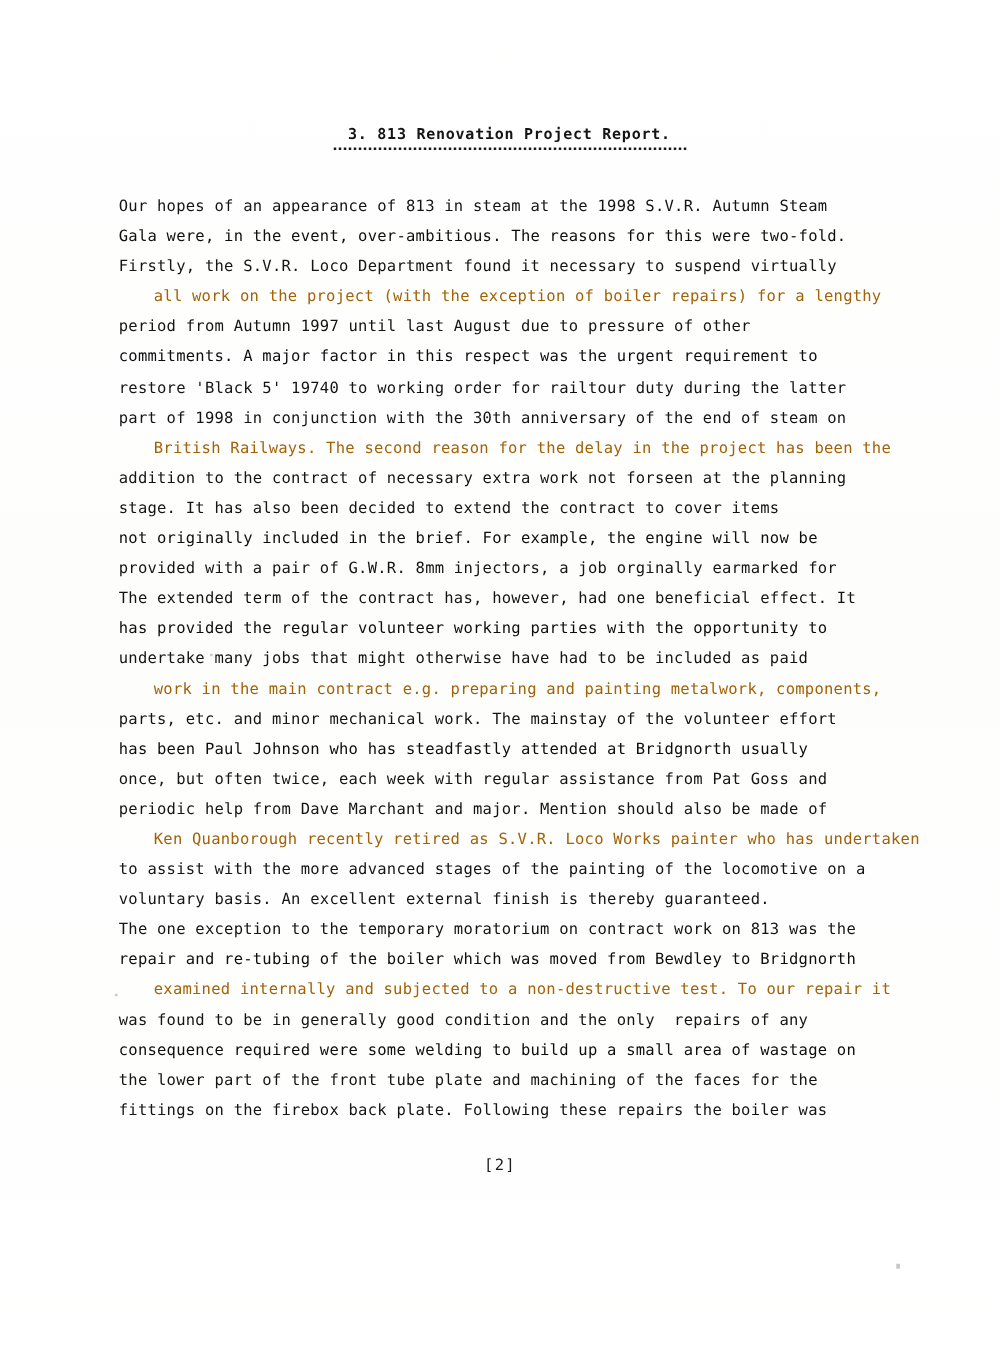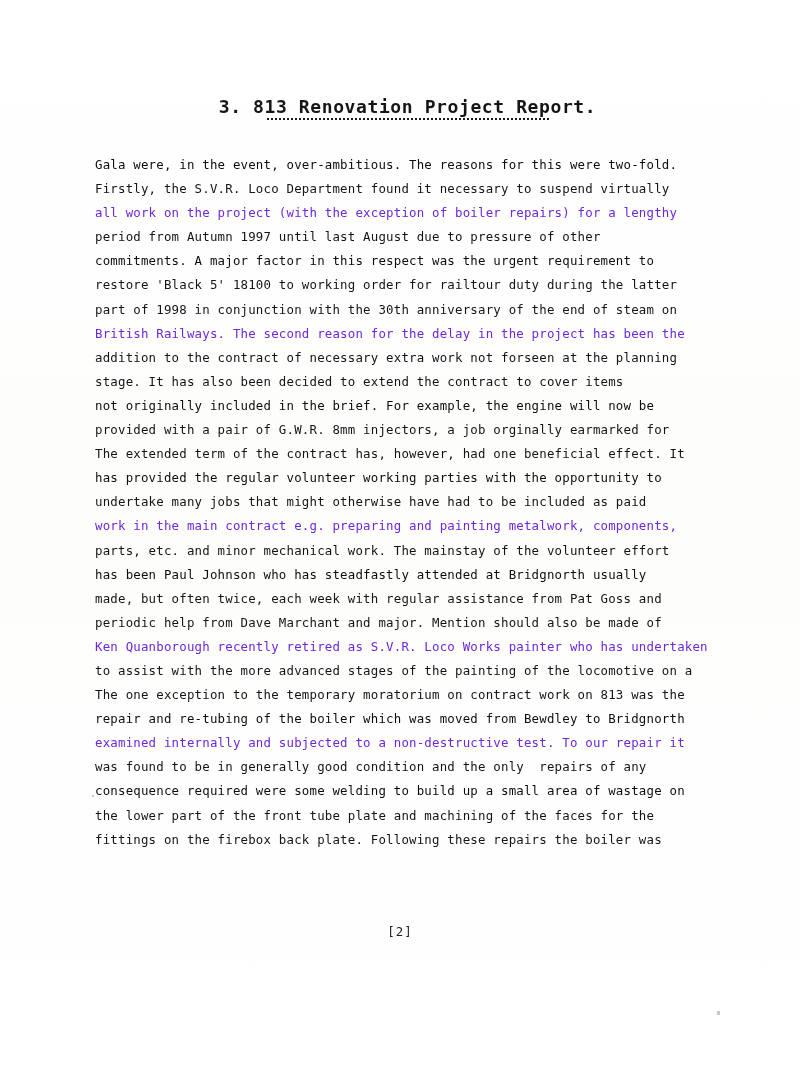--- a/index.html
+++ b/index.html
@@ -31,21 +31,21 @@
   }
 
   .doc-body {
     position: absolute;
     left: 95px;
     top: 98px;
     width: 650px;
   }
 
   .doc-title {
-    font-size: 18px;
+    font-size: 12px;
     font-weight: bold;
     letter-spacing: 0.6px;
     color: #151515;
     text-align: center;
     width: 625px;
     margin: 0 0 34px 0;
     padding-bottom: 3px;
     line-height: 18px;
     position: relative;
   }
@@ -69,21 +69,21 @@
     font-size: 12.4px;
     line-height: 24.1px;
     height: 24.1px;
     letter-spacing: 0.2px;
     color: #141414;
     white-space: pre;
     font-weight: 500;
   }
   
   .line.heavy { font-weight: normal; color: #0d0d0d; }
-  .line.light { color: #6d28d9; }
+  .line.light { color: #a16207; margin-left: 28px; }
 
   .page-number {
     position: absolute;
     left: 0;
     top: 924px;
     width: 800px;
     text-align: center;
     font-size: 12.4px;
     color: #1d1d1d;
     letter-spacing: 1px;
@@ -102,44 +102,46 @@
   <div class="scan-tint"></div>
 
   <div class="doc-body">
 
     <h1 class="doc-title">
       <span>3. 813 Renovation Project Report.</span>
       <span class="title-rule"></span>
     </h1>
 
     <div class="para" id="paragraph-1">
+        <span class="line ">Our hopes of an appearance of 813 in steam at the 1998 S.V.R. Autumn Steam</span>
         <span class="line heavy">Gala were, in the event, over-ambitious. The reasons for this were two-fold.</span>
         <span class="line ">Firstly, the S.V.R. Loco Department found it necessary to suspend virtually</span>
         <span class="line light">all work on the project (with the exception of boiler repairs) for a lengthy</span>
         <span class="line ">period from Autumn 1997 until last August due to pressure of other</span>
         <span class="line heavy">commitments. A major factor in this respect was the urgent requirement to</span>
-        <span class="line ">restore 'Black 5' 18100 to working order for railtour duty during the latter</span>
+        <span class="line ">restore 'Black 5' 19740 to working order for railtour duty during the latter</span>
         <span class="line ">part of 1998 in conjunction with the 30th anniversary of the end of steam on</span>
         <span class="line light">British Railways. The second reason for the delay in the project has been the</span>
         <span class="line ">addition to the contract of necessary extra work not forseen at the planning</span>
         <span class="line ">stage. It has also been decided to extend the contract to cover items</span>
         <span class="line heavy">not originally included in the brief. For example, the engine will now be</span>
         <span class="line ">provided with a pair of G.W.R. 8mm injectors, a job orginally earmarked for</span>
       </div>
     <div class="para" id="paragraph-2">
         <span class="line ">The extended term of the contract has, however, had one beneficial effect. It</span>
         <span class="line heavy">has provided the regular volunteer working parties with the opportunity to</span>
         <span class="line ">undertake many jobs that might otherwise have had to be included as paid</span>
         <span class="line light">work in the main contract e.g. preparing and painting metalwork, components,</span>
         <span class="line ">parts, etc. and minor mechanical work. The mainstay of the volunteer effort</span>
         <span class="line heavy">has been Paul Johnson who has steadfastly attended at Bridgnorth usually</span>
-        <span class="line ">made, but often twice, each week with regular assistance from Pat Goss and</span>
+        <span class="line ">once, but often twice, each week with regular assistance from Pat Goss and</span>
         <span class="line ">periodic help from Dave Marchant and major. Mention should also be made of</span>
         <span class="line light">Ken Quanborough recently retired as S.V.R. Loco Works painter who has undertaken</span>
         <span class="line ">to assist with the more advanced stages of the painting of the locomotive on a</span>
+        <span class="line ">voluntary basis. An excellent external finish is thereby guaranteed.</span>
       </div>
     <div class="para" id="paragraph-3">
         <span class="line ">The one exception to the temporary moratorium on contract work on 813 was the</span>
         <span class="line heavy">repair and re-tubing of the boiler which was moved from Bewdley to Bridgnorth</span>
         <span class="line light">examined internally and subjected to a non-destructive test. To our repair it</span>
         <span class="line ">was found to be in generally good condition and the only  repairs of any</span>
         <span class="line heavy">consequence required were some welding to build up a small area of wastage on</span>
         <span class="line ">the lower part of the front tube plate and machining of the faces for the</span>
         <span class="line ">fittings on the firebox back plate. Following these repairs the boiler was</span>
       </div>

